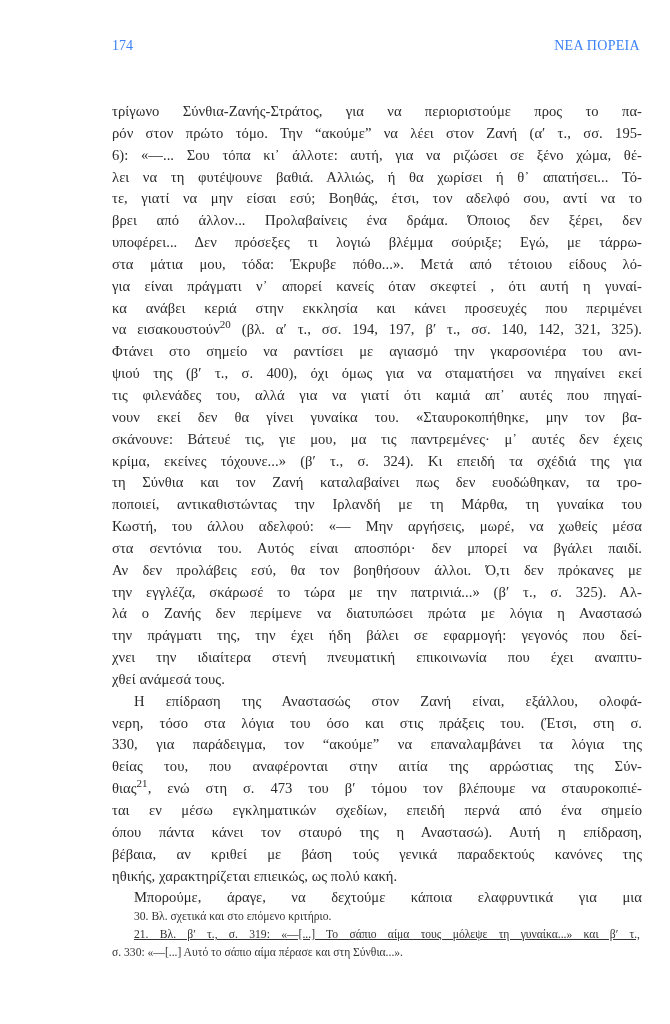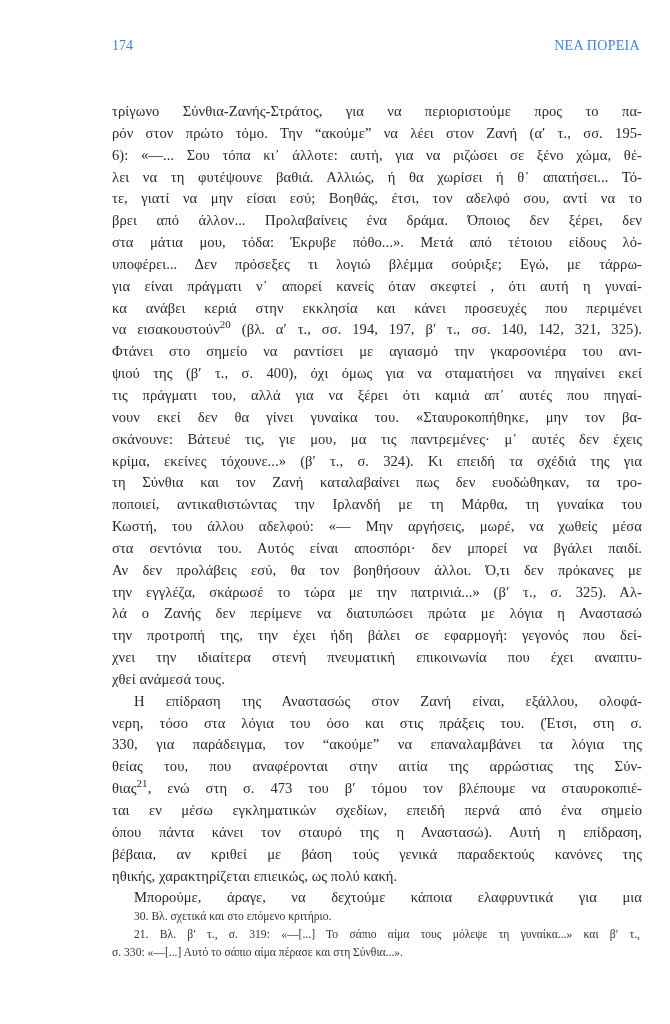--- a/index.html
+++ b/index.html
@@ -62,56 +62,56 @@
       font-size: 11.6px;
       color: #333;
     }
     .fn-line {
       display: block;
       height: 18px;
       line-height: 18px;
       white-space: nowrap;
     }
     .fn-line.indent { padding-left: 22px; }
-    .fn-line.justify { text-align: justify; text-align-last: justify; }
+    .fn-line.justify { text-align: justify; text-align-last: justify; text-decoration: underline; }
   </style>
 </head>
 <body>
 
 <div class="page-header">
   <span class="page-number">174</span>
   <span class="running-title">ΝΕΑ ΠΟΡΕΙΑ</span>
 </div>
 
 <div class="body-text">
   <span class="line">τρίγωνο Σύνθια-Ζανής-Στράτος, για να περιοριστούμε προς το πα-</span>
   <span class="line">ρόν στον πρώτο τόμο. Την “ακούμε” να λέει στον Ζανή (α′ τ., σσ. 195-</span>
   <span class="line">6): «—... Σου τόπα κι᾽ άλλοτε: αυτή, για να ριζώσει σε ξένο χώμα, θέ-</span>
   <span class="line">λει να τη φυτέψουνε βαθιά. Αλλιώς, ή θα χωρίσει ή θ᾽ απατήσει... Τό-</span>
   <span class="line">τε, γιατί να μην είσαι εσύ; Βοηθάς, έτσι, τον αδελφό σου, αντί να  το</span>
   <span class="line">βρει από άλλον... Προλαβαίνεις ένα δράμα. Όποιος δεν ξέρει, δεν</span>
+  <span class="line">υποφέρει... Δεν πρόσεξες τι λογιώ βλέμμα σούριξε; Εγώ, με τάρρω-</span>
   <span class="line">στα μάτια μου, τόδα: Έκρυβε πόθο...». Μετά από τέτοιου είδους λό-</span>
-  <span class="line">υποφέρει... Δεν πρόσεξες τι λογιώ βλέμμα σούριξε; Εγώ, με τάρρω-</span>
   <span class="line">για είναι πράγματι ν᾽ απορεί κανείς όταν σκεφτεί , ότι αυτή η γυναί-</span>
   <span class="line">κα ανάβει κεριά στην εκκλησία και κάνει προσευχές που περιμένει</span>
   <span class="line"><span>να εισακουστούν</span><sup>20</sup><span> (βλ. α′ τ., σσ. 194, 197, β′ τ., σσ. 140, 142, 321, 325).</span></span>
   <span class="line">Φτάνει στο σημείο να ραντίσει με αγιασμό την γκαρσονιέρα του ανι-</span>
   <span class="line">ψιού της (β′ τ., σ. 400), όχι όμως για να σταματήσει να πηγαίνει εκεί</span>
-  <span class="line">τις πράγματι του, αλλά για να ξέρει ότι καμιά απ᾽ αυτές που πηγαί-</span>
+  <span class="line">τις φιλενάδες του, αλλά για να γιατί ότι καμιά απ᾽ αυτές που πηγαί-</span>
   <span class="line">νουν εκεί δεν θα γίνει γυναίκα του. «Σταυροκοπήθηκε, μην τον βα-</span>
   <span class="line">σκάνουνε: Βάτευέ τις, γιε μου, μα τις παντρεμένες· μ᾽ αυτές δεν έχεις</span>
   <span class="line">κρίμα, εκείνες τόχουνε...» (β′ τ., σ. 324). Κι επειδή τα σχέδιά της για</span>
   <span class="line">τη Σύνθια και τον Ζανή καταλαβαίνει πως δεν ευοδώθηκαν, τα τρο-</span>
   <span class="line">ποποιεί, αντικαθιστώντας την Ιρλανδή με τη Μάρθα, τη γυναίκα του</span>
   <span class="line">Κωστή, του άλλου αδελφού: «— Μην αργήσεις, μωρέ, να χωθείς μέσα</span>
   <span class="line">στα σεντόνια του. Αυτός είναι αποσπόρι· δεν μπορεί να βγάλει παιδί.</span>
   <span class="line">Αν δεν προλάβεις εσύ, θα τον βοηθήσουν άλλοι. Ό,τι δεν πρόκανες με</span>
   <span class="line">την εγγλέζα, σκάρωσέ το τώρα με την πατρινιά...» (β′ τ., σ. 325). Αλ-</span>
   <span class="line">λά ο Ζανής δεν περίμενε να διατυπώσει πρώτα με λόγια η Αναστασώ</span>
-  <span class="line">την προτροπή της, την έχει ήδη βάλει σε εφαρμογή: γεγονός που δεί-</span>
+  <span class="line">την πράγματι της, την έχει ήδη βάλει σε εφαρμογή: γεγονός που δεί-</span>
   <span class="line">χνει την ιδιαίτερα στενή πνευματική επικοινωνία που έχει αναπτυ-</span>
   <span class="line last">χθεί ανάμεσά τους.</span>
 
   <span class="line indent">Η επίδραση της Αναστασώς στον Ζανή είναι, εξάλλου, ολοφά-</span>
   <span class="line">νερη, τόσο στα λόγια του όσο και στις πράξεις του. (Έτσι, στη σ.</span>
   <span class="line">330, για παράδειγμα, τον “ακούμε” να επαναλαμβάνει τα λόγια της</span>
   <span class="line">θείας του, που αναφέρονται στην αιτία της αρρώστιας της Σύν-</span>
   <span class="line"><span>θιας</span><sup>21</sup><span>, ενώ στη σ. 473 του β′ τόμου τον βλέπουμε να σταυροκοπιέ-</span></span>
   <span class="line">ται εν μέσω εγκληματικών σχεδίων, επειδή περνά από ένα σημείο</span>
   <span class="line">όπου πάντα κάνει τον σταυρό της η Αναστασώ). Αυτή η επίδραση,</span>

